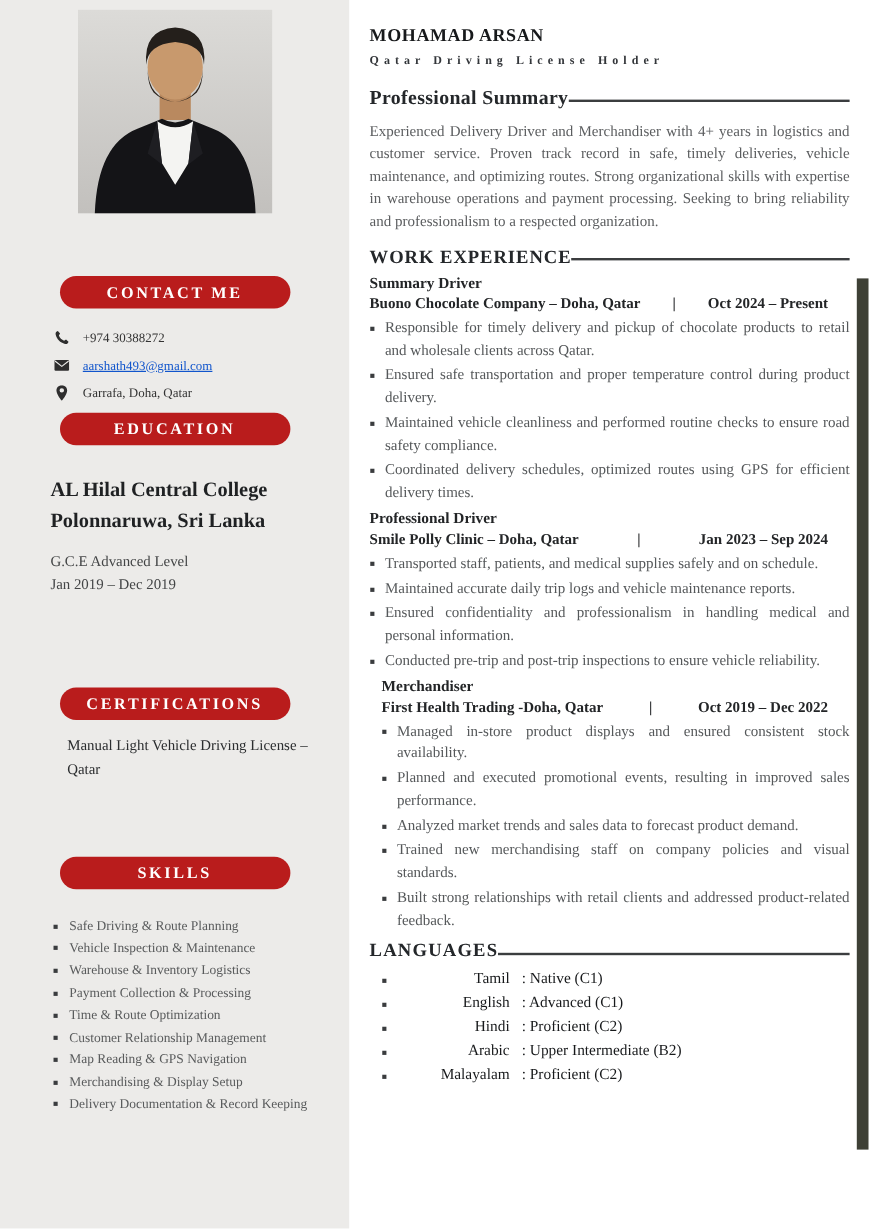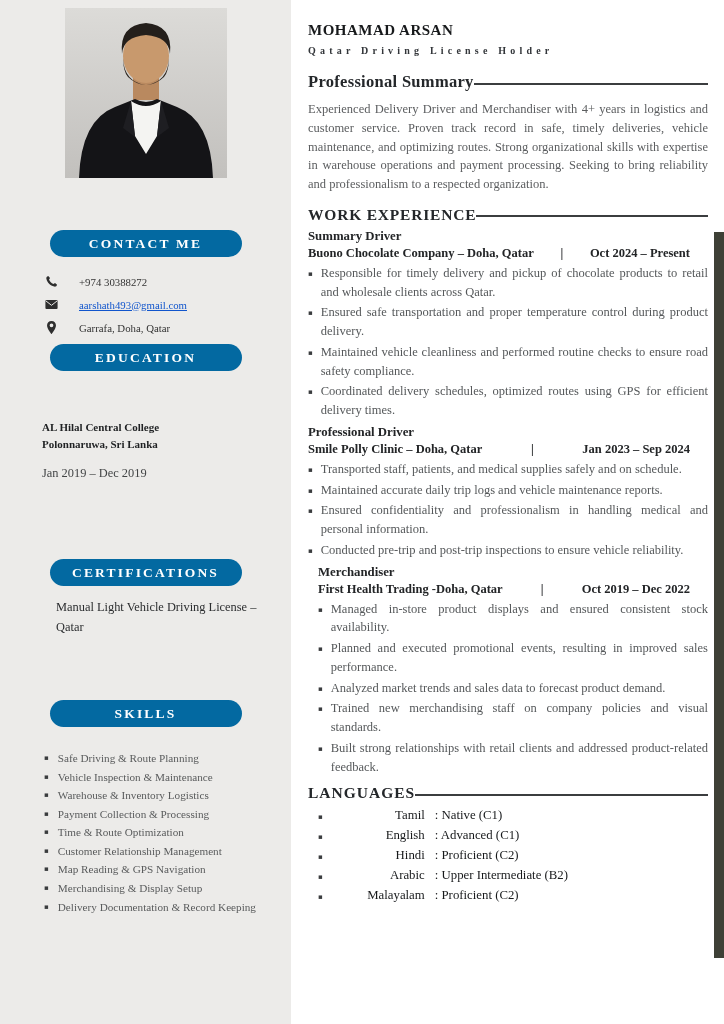--- a/index.html
+++ b/index.html
@@ -2,34 +2,34 @@
 <html><head>
 <meta charset="utf-8">
 <style>
   html,body{margin:0;padding:0;background:#fff;}
   .page{width:724px;height:1024px;position:relative;display:flex;overflow:hidden;
         font-family:"Liberation Serif", serif;background:#fff;}
   
   .sidebar{flex:0 0 291px;width:291px;background:#ecebe9;height:100%;box-sizing:border-box;}
   .photo-wrap{width:162px;height:170px;margin:8px auto 0;}
   .photo-wrap svg{display:block;width:162px;height:170px;}
-  .banner{width:192px;margin:0 auto;box-sizing:border-box;background:#0369a1;color:#fff;
+  .banner{width:192px;margin:0 auto;box-sizing:border-box;background:#b91c1c;color:#fff;
           border-radius:17px;text-align:center;font-weight:bold;font-size:13.5px;
           letter-spacing:2.2px;padding:6px 0 5px;}
   .b-contact{margin-top:52px;}
   .b-education{margin-top:6px;}
   .b-cert{margin-top:76px;}
   .b-skills{margin-top:62px;}
   .contact-list{list-style:none;margin:18px 0 0;padding:0 14px 0 45px;}
-  .contact-list li{display:flex;align-items:center;gap:21px;font-size:10.8px;color:#333;margin-bottom:10px;}
+  .contact-list li{display:flex;align-items:center;gap:11px;font-size:10.8px;color:#333;margin-bottom:10px;}
   .cicon{width:13px;height:13px;display:inline-flex;flex:0 0 auto;}
   .cicon svg{width:13px;height:13px;display:block;}
   a.email{color:#1155cc;text-decoration:underline;}
   .edu{padding:24px 20px 0 42px;}
-  .edu .school{font-weight:bold;font-size:11px;color:#1f2123;line-height:1.55;margin-top:24px;}
+  .edu .school{font-weight:bold;font-size:17px;color:#1f2123;line-height:1.55;}
   .edu .degree{margin-top:11px;font-size:12.4px;color:#434546;line-height:1.55;}
   .cert{padding:12px 30px 0 56px;font-size:12.4px;color:#2b2d2f;line-height:1.6;}
   .skills-list{list-style:none;margin:24px 0 0;padding:0 28px 0 44px;}
   .skills-list li{display:flex;gap:9px;font-size:11.2px;color:#595b5c;margin-bottom:4px;line-height:1.3;}
   .skills-list .bm{font-size:7px;margin-top:3px;}
   .bm{font-family:"DejaVu Sans", sans-serif;color:#3a3c3e;flex:0 0 auto;}
   
   .main{flex:1;box-sizing:border-box;padding:22px 16px 0 17px;}
   .name{margin:0;font-size:15px;font-weight:bold;letter-spacing:.5px;color:#17191b;}
   .subtitle{margin:6px 0 0;font-size:10px;font-weight:bold;letter-spacing:4.2px;color:#33363a;}
@@ -117,20 +117,21 @@
     </ul>
 
     <div class="banner b-education">EDUCATION</div>
 
     <div class="edu">
       <div class="school">
         <div>AL Hilal Central College</div>
         <div>Polonnaruwa, Sri Lanka</div>
       </div>
       <div class="degree">
+        <div>G.C.E Advanced Level</div>
         <div>Jan 2019 – Dec 2019</div>
       </div>
     </div>
 
     <div class="banner b-cert">CERTIFICATIONS</div>
 
     <div class="cert">Manual Light Vehicle Driving License – Qatar</div>
 
     <div class="banner b-skills">SKILLS</div>
 

